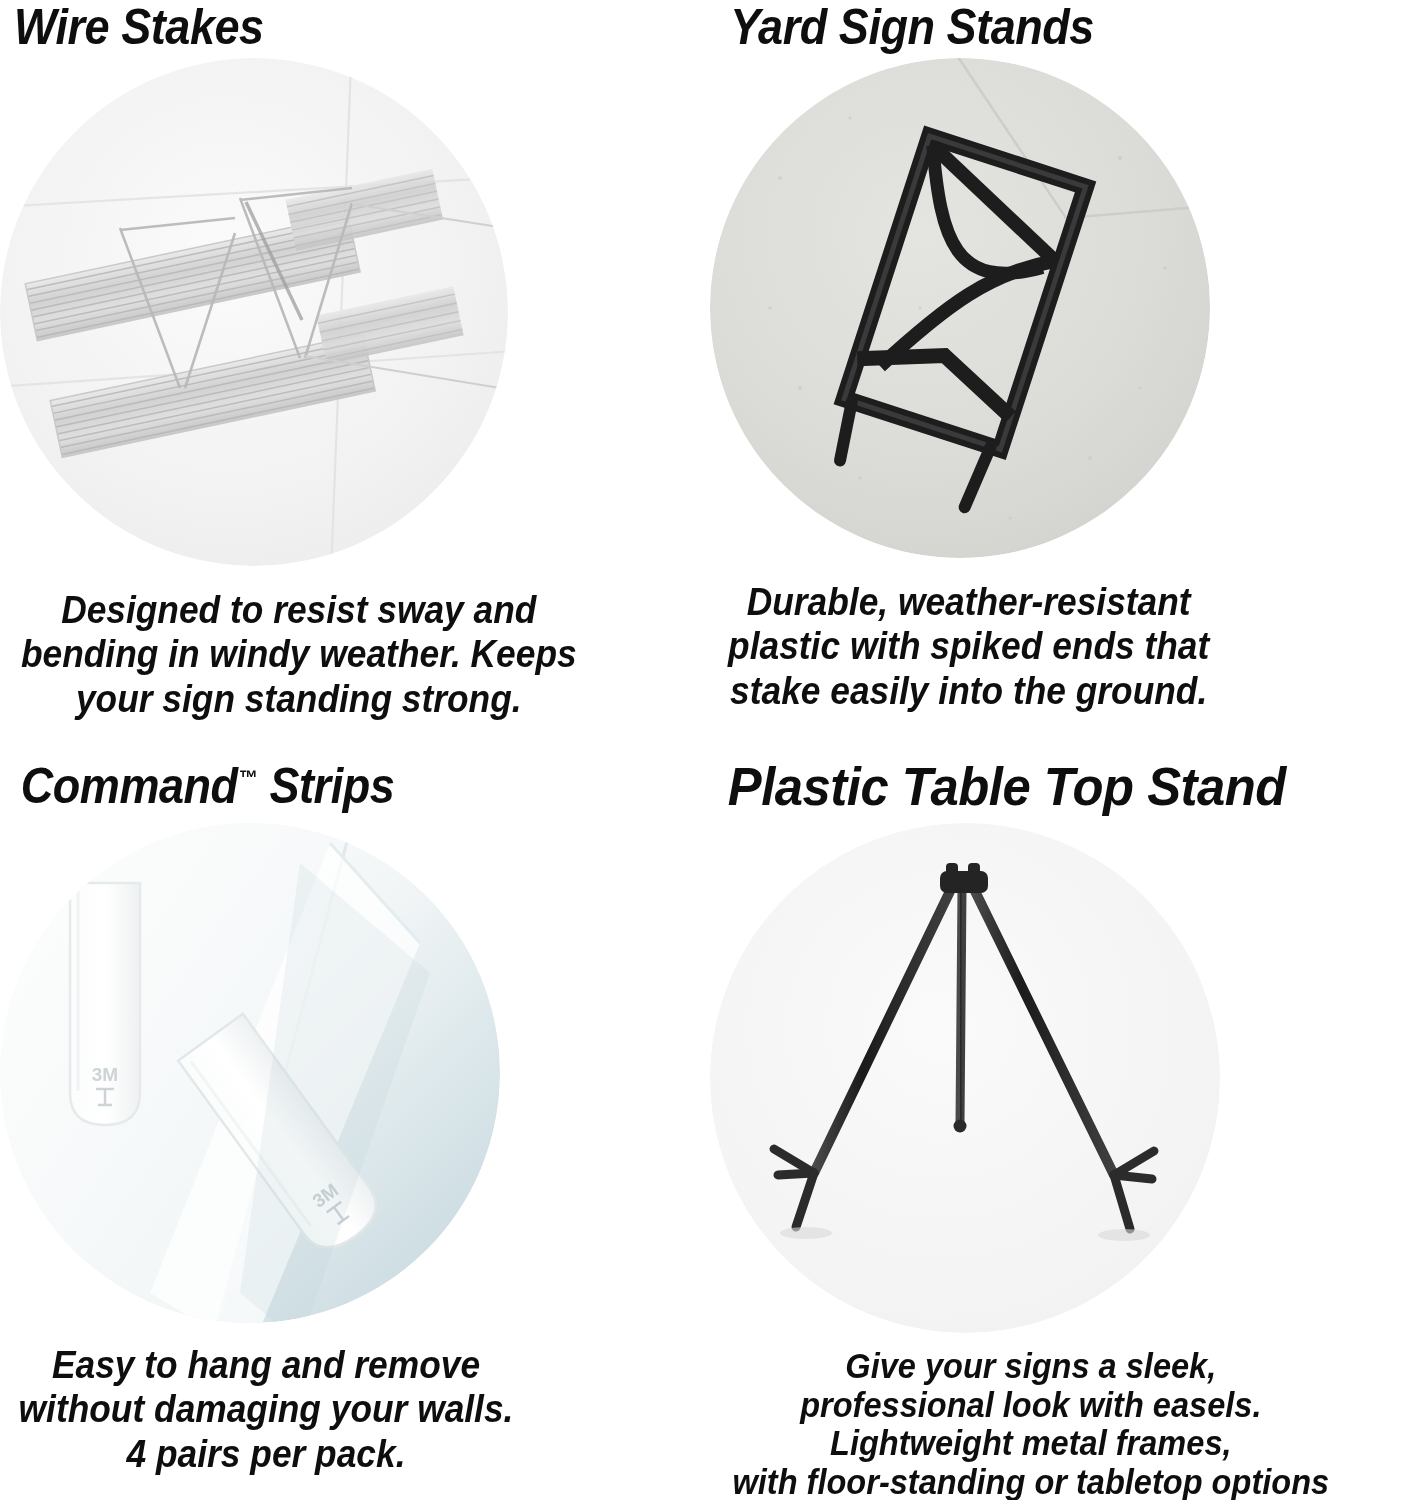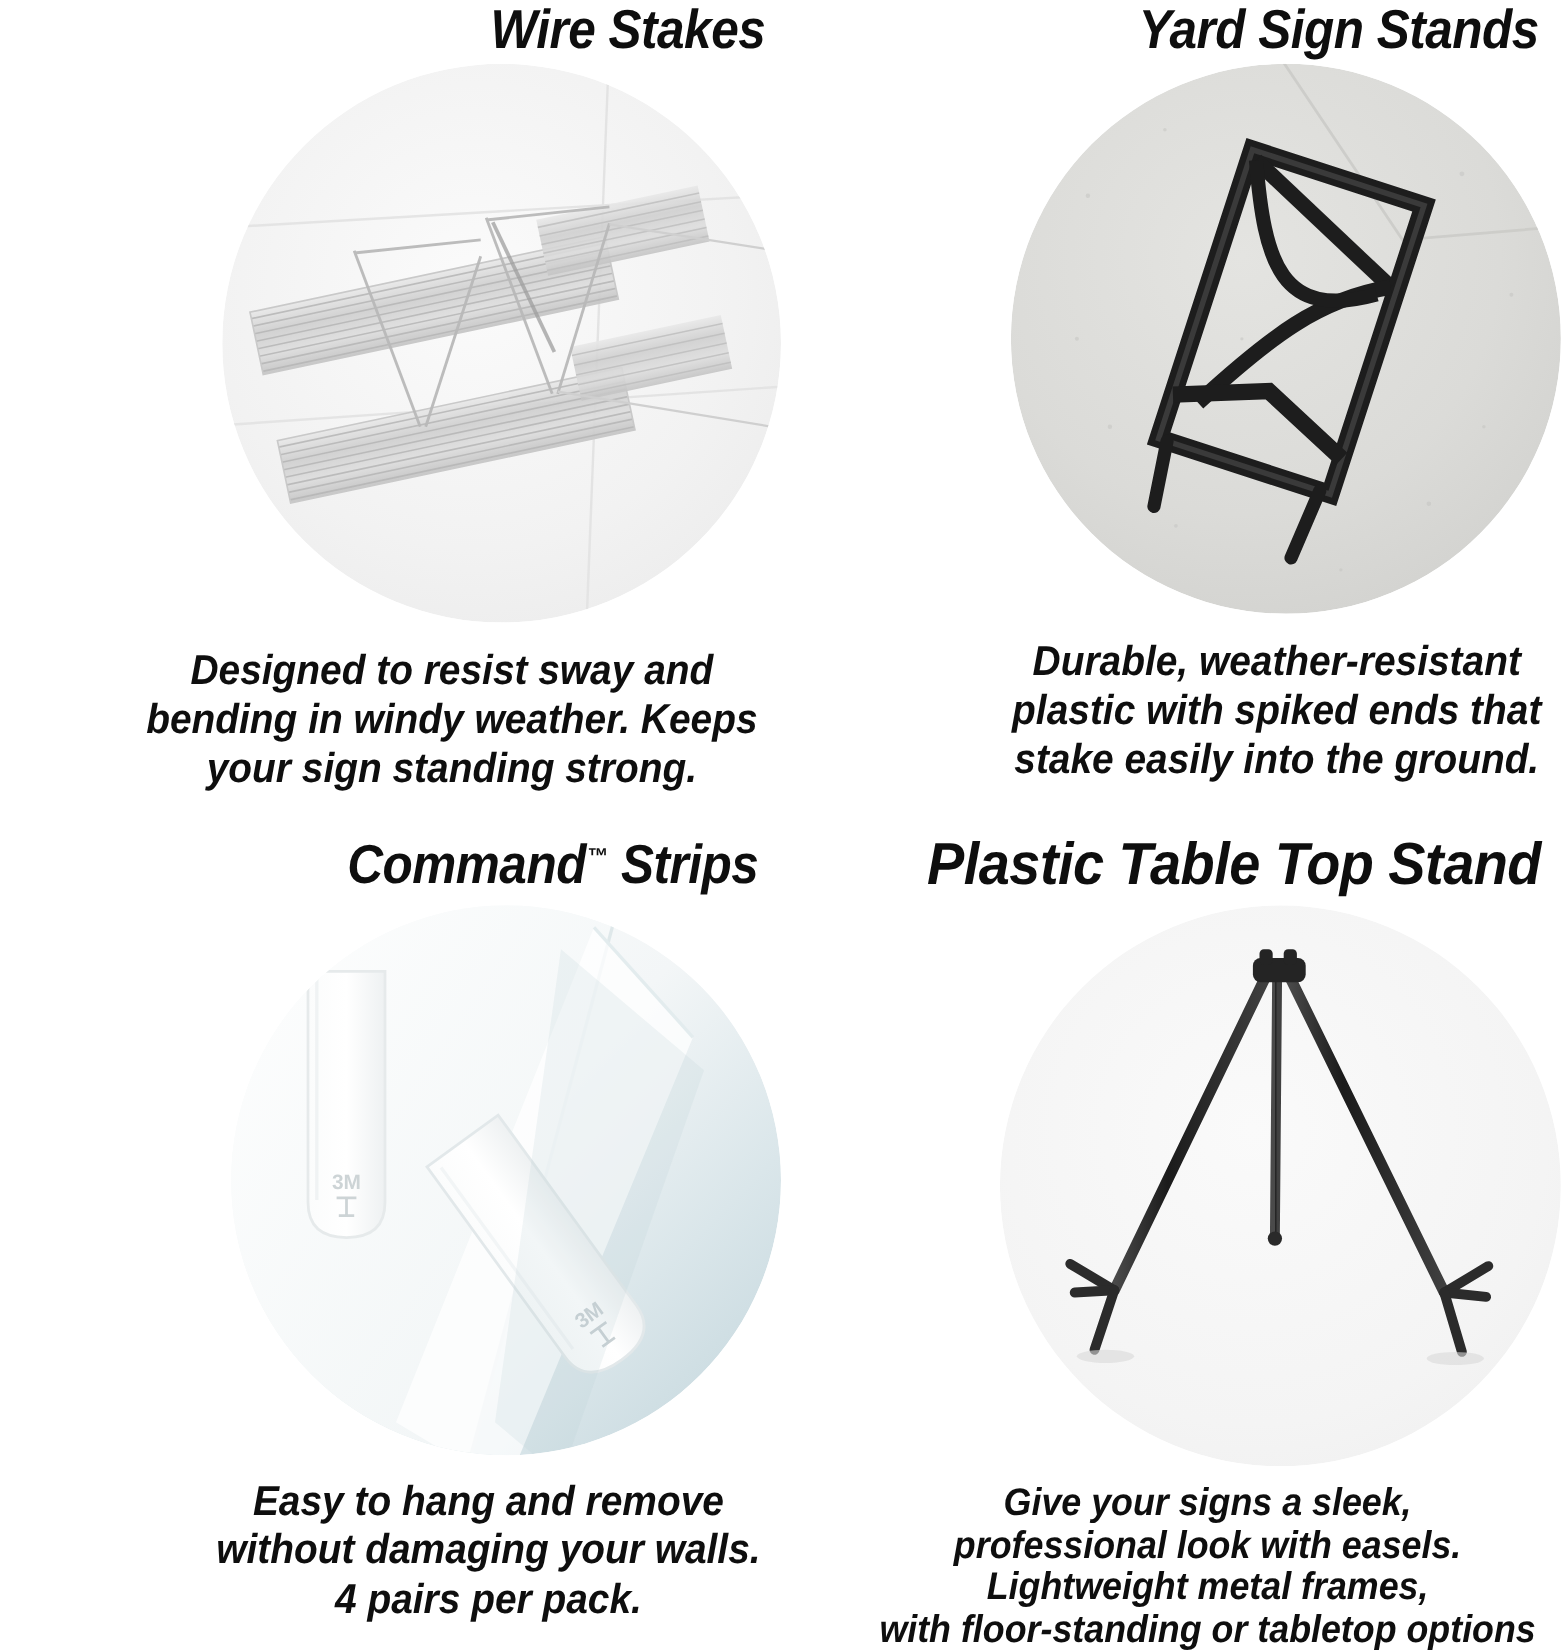--- a/index.html
+++ b/index.html
@@ -19,21 +19,21 @@
     width: 1419px;
     height: 1500px;
     display: grid;
     grid-template-columns: 710px 709px;
     grid-template-rows: 755px 745px;
   }
   .panel {
     position: relative;
     display: flex;
     flex-direction: column;
-    align-items: flex-end;
+    align-items: flex-start;
   }
 
   
   .title {
     font-family: "Liberation Sans Narrow", "Liberation Sans", sans-serif;
     font-weight: bold;
     font-style: italic;
     font-size: 50px;
     line-height: 1;
     letter-spacing: -0.5px;

